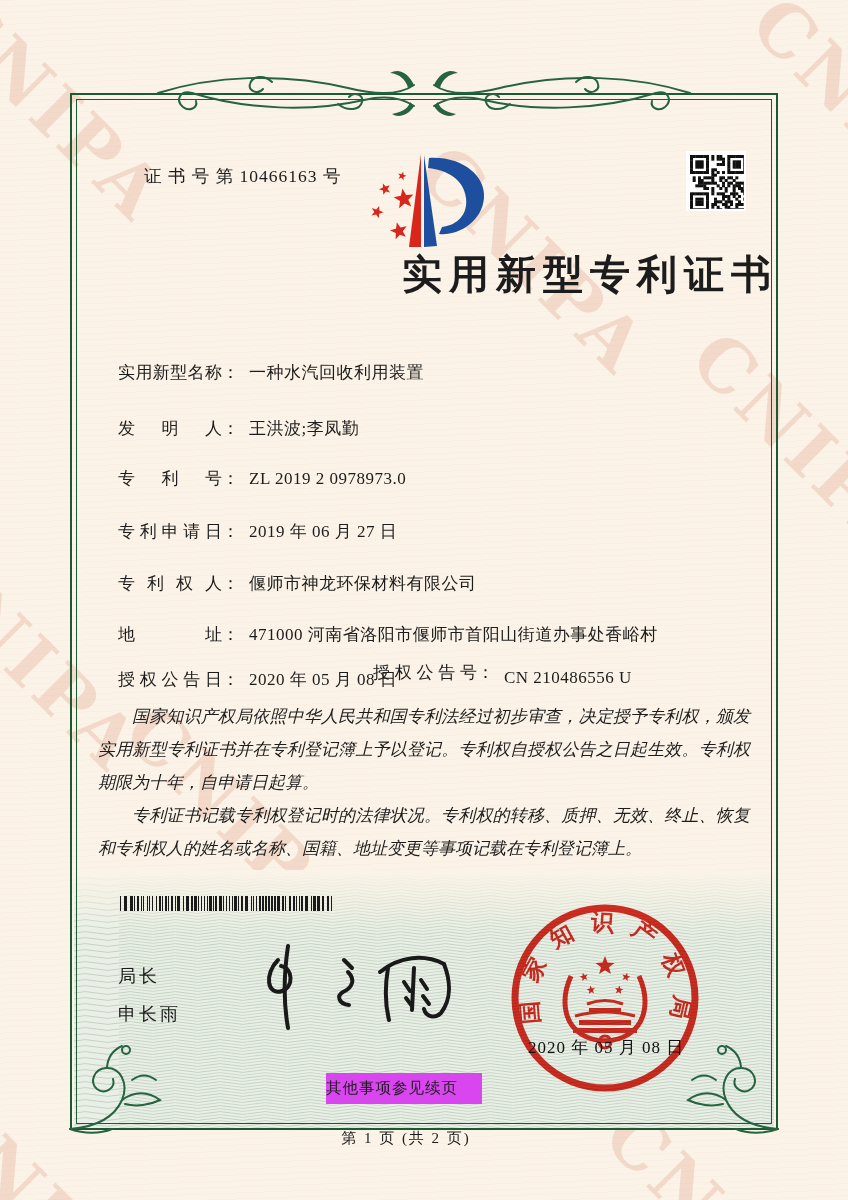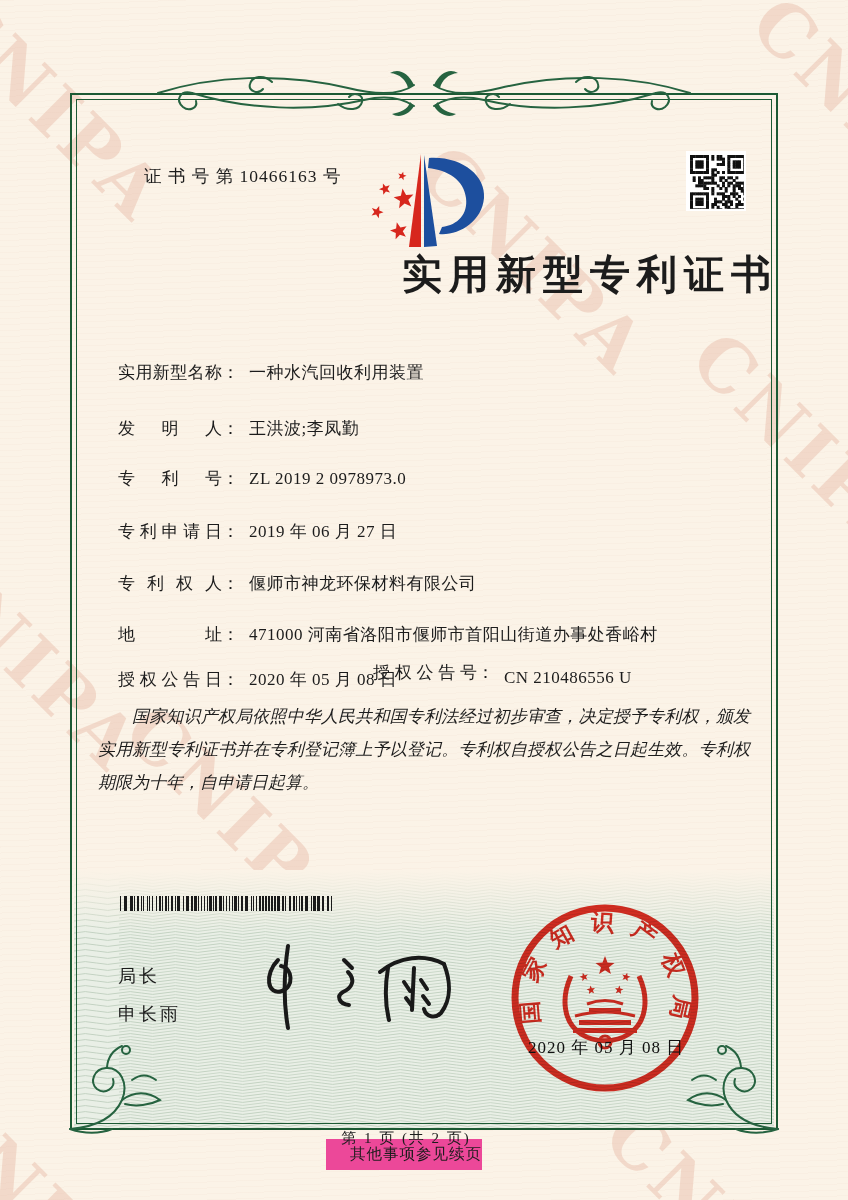--- a/index.html
+++ b/index.html
@@ -76,22 +76,22 @@
   .sig-stroke{fill:none;stroke:#191919;stroke-width:4;stroke-linecap:round;stroke-linejoin:round;}
   
   .seal{left:505px;top:896px;z-index:15;mix-blend-mode:multiply;opacity:0.95;}
   .seal .red-s{stroke:var(--seal-red);fill:none;}
   .seal .red-f{fill:var(--seal-red);}
   .seal-text{fill:var(--seal-red);font-size:23px;font-weight:bold;letter-spacing:16px;
     font-family:"Liberation Serif","DejaVu Serif",serif;}
   .seal-date{left:528px;top:1036px;width:170px;font-size:17px;letter-spacing:1px;z-index:16;color:#101010;}
   
   .page-no{left:70px;top:1097px;width:672px;text-align:center;font-size:15px;z-index:12;letter-spacing:2px;margin-top:32px;}
-  .note-box{left:326px;top:1139px;width:156px;height:31px;z-index:5;
-    background:#ec4899;display:flex;align-items:center;justify-content:flex-end;
+  .note-box{left:326px;top:1073px;width:156px;height:31px;z-index:5;
+    background:#d946ef;display:flex;align-items:center;justify-content:flex-start;
     font-size:15.5px;letter-spacing:1px;}
   
   .ornament-top{left:152px;top:64px;z-index:31;pointer-events:none;}
   .flourish{z-index:31;pointer-events:none;}
   .flourish-left{left:62px;top:1040px;}
   .flourish-right{left:676px;top:1040px;transform:scaleX(-1);}
   .grn{stroke:#266340;fill:none;stroke-width:2;stroke-linecap:round;}
   .grn-f{fill:#266340;stroke:none;}
 </style>
 </head>
@@ -439,20 +439,21 @@
   <span class="fvalue">2020 年 05 月 08 日</span>
 </div>
 <div class="abs frow2" style="top:661px">
   <span class="flabel">授权公告号</span>
     <span class="fcolon">：</span>
   <span class="fvalue">CN 210486556 U</span>
 </div>
 
 <div class="abs paras">
   <p>国家知识产权局依照中华人民共和国专利法经过初步审查，决定授予专利权，颁发实用新型专利证书并在专利登记簿上予以登记。专利权自授权公告之日起生效。专利权期限为十年，自申请日起算。</p>
+  <p>专利证书记载专利权登记时的法律状况。专利权的转移、质押、无效、终止、恢复和专利权人的姓名或名称、国籍、地址变更等事项记载在专利登记簿上。</p>
 </div>
 
 <svg class="abs barcode" id="barcode-svg" width="214" height="15" xmlns="http://www.w3.org/2000/svg" shape-rendering="crispEdges">
     <rect x="0" y="0" width="1" height="15" fill="#1a1a1a"></rect>
     <rect x="4" y="0" width="3" height="15" fill="#1a1a1a"></rect>
     <rect x="10" y="0" width="3" height="15" fill="#1a1a1a"></rect>
     <rect x="14" y="0" width="1" height="15" fill="#1a1a1a"></rect>
     <rect x="17" y="0" width="2" height="15" fill="#1a1a1a"></rect>
     <rect x="21" y="0" width="1" height="15" fill="#1a1a1a"></rect>
     <rect x="23" y="0" width="1" height="15" fill="#1a1a1a"></rect>

